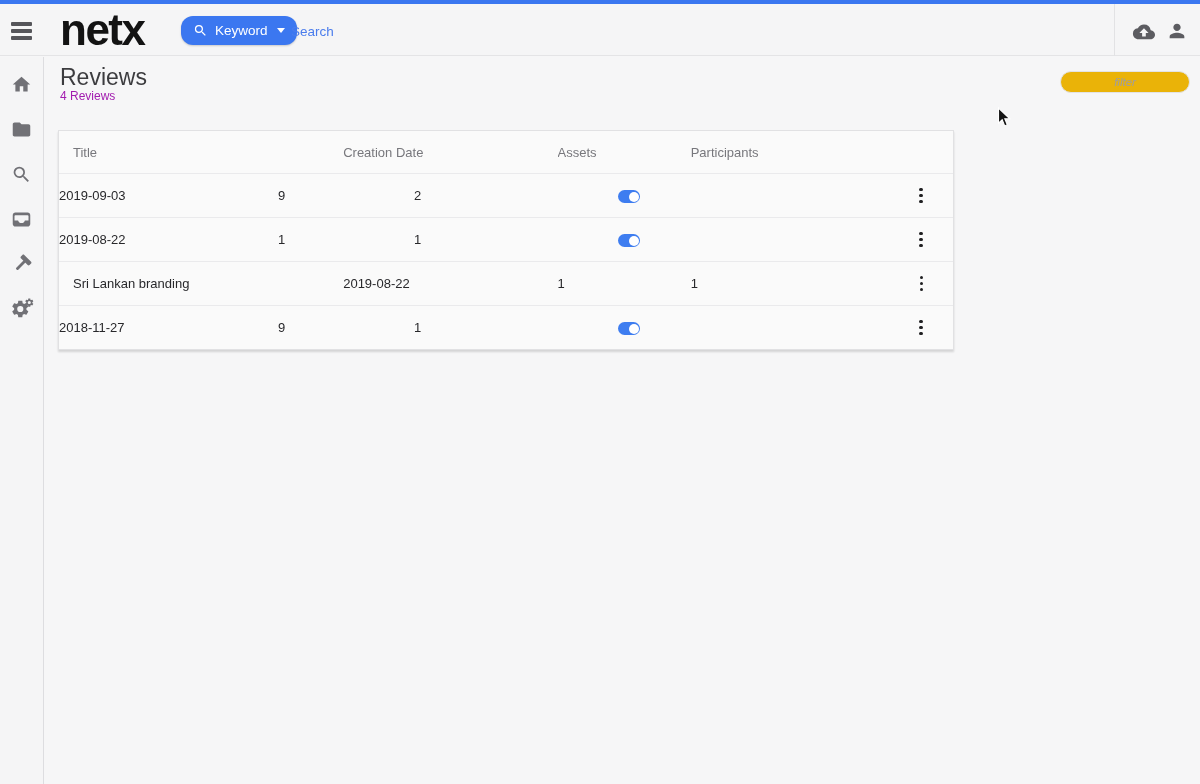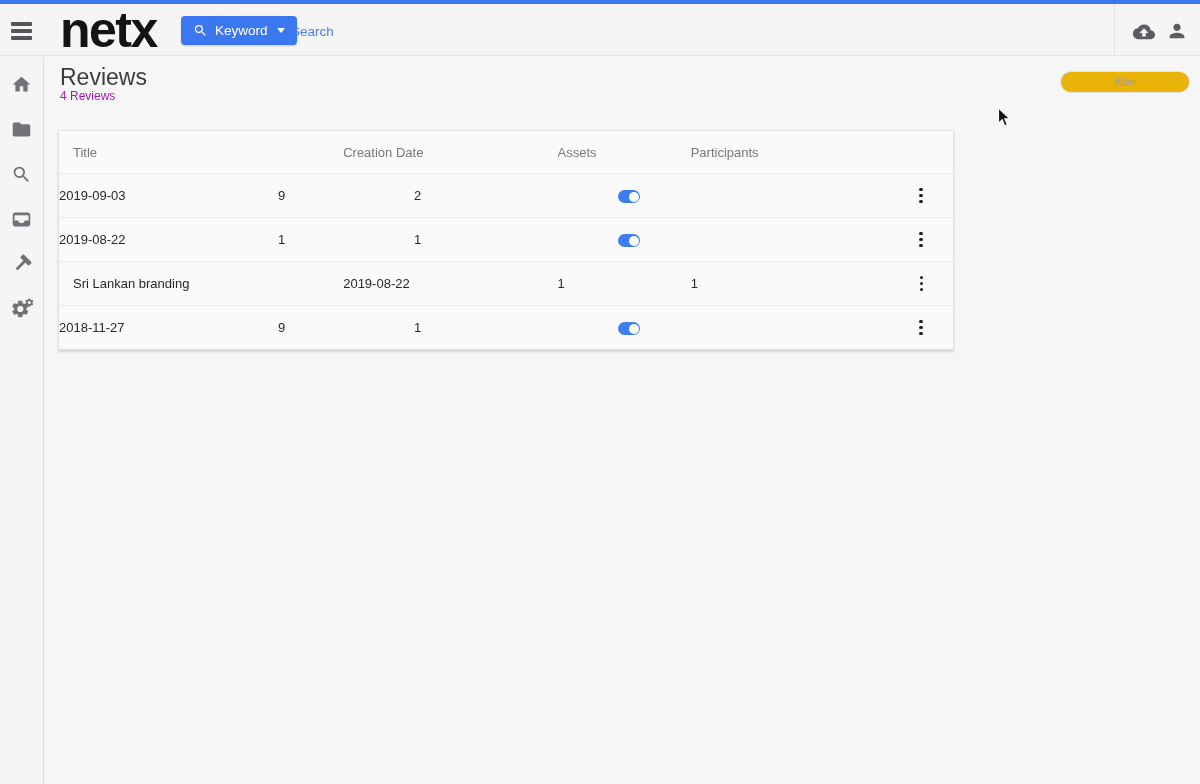--- a/index.html
+++ b/index.html
@@ -15,26 +15,26 @@
 
   
   .header {
     position:absolute; left:0; top:4px; width:1200px; height:52px;
     background:#f5f5f6; border-bottom:1px solid #e4e4e6;
   }
   .hamburger { position:absolute; left:11px; top:15px; width:24px; height:24px; cursor:pointer;
     display:flex; flex-direction:column; justify-content:center; gap:3.5px; }
   .hamburger span { display:block; width:21px; height:3.5px; background:#55555a; border-radius:1px; }
   .logo {
-    position:absolute; left:60px; top:1px; font-size:50px; font-weight:800;
+    position:absolute; left:60px; top:1px; font-size:44px; font-weight:800;
     letter-spacing:-1.5px; color:#131313; cursor:pointer; line-height:50px;
   }
   .keyword-btn {
     position:absolute; left:181px; top:12px; height:29px;
-    background:#3b77f0; border:none; border-radius:4px; color:#fff;
+    background:#3b77f0; border:none; border-radius:12px; color:#fff;
     font-size:13.5px; font-family:inherit; padding:0 12px;
     display:flex; align-items:center; gap:7px; cursor:pointer;
     box-shadow:0 1px 2px rgba(0,0,0,0.18);
   }
   .keyword-btn .caret {
     width:0; height:0; border-left:4.5px solid transparent; border-right:4.5px solid transparent;
     border-top:5px solid #ffffff; margin-left:2px;
   }
   .header-search {
     position:absolute; left:291px; top:14px; width:300px; height:26px;

